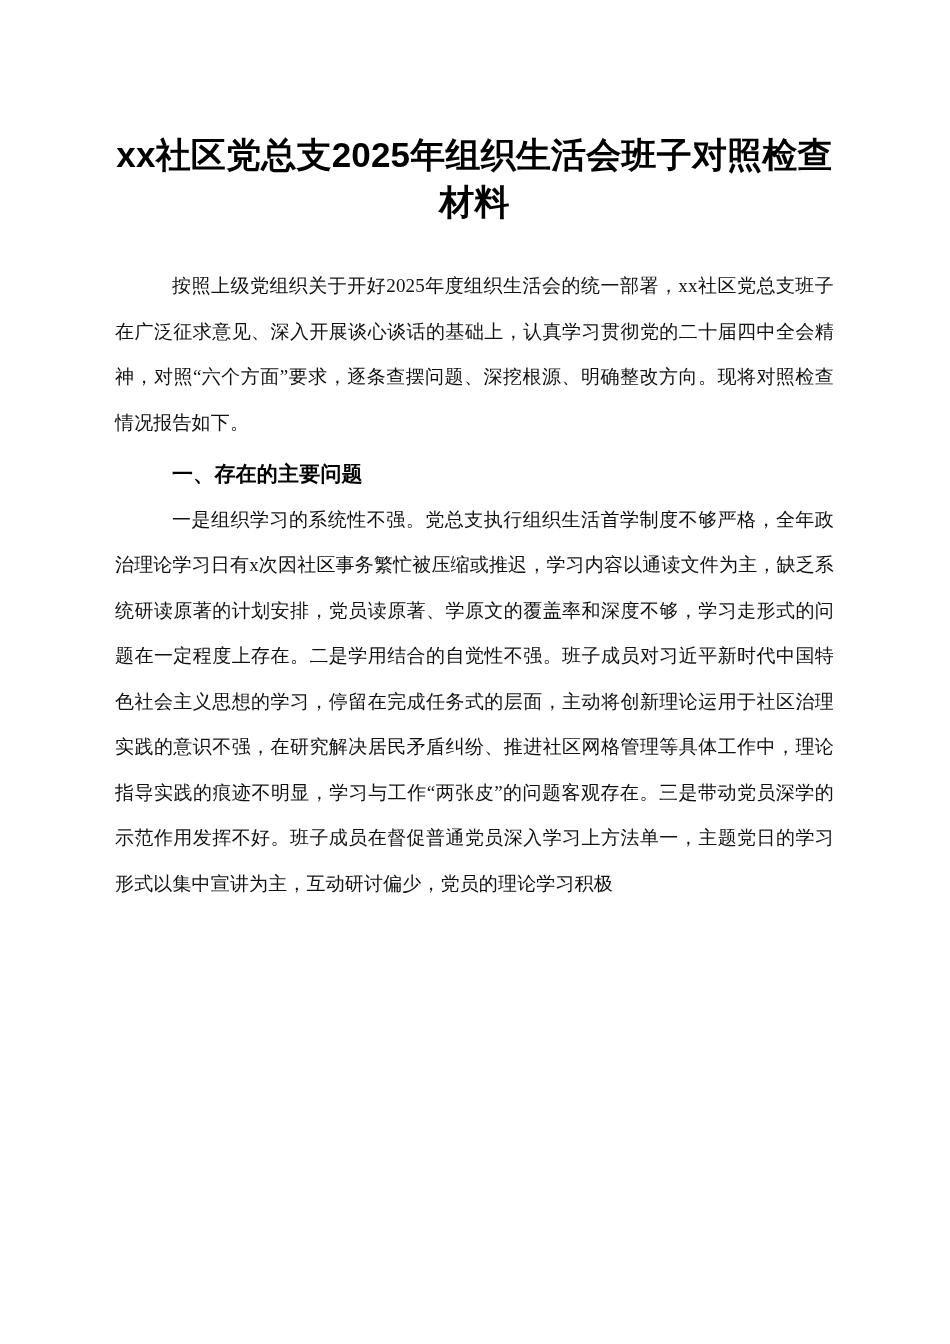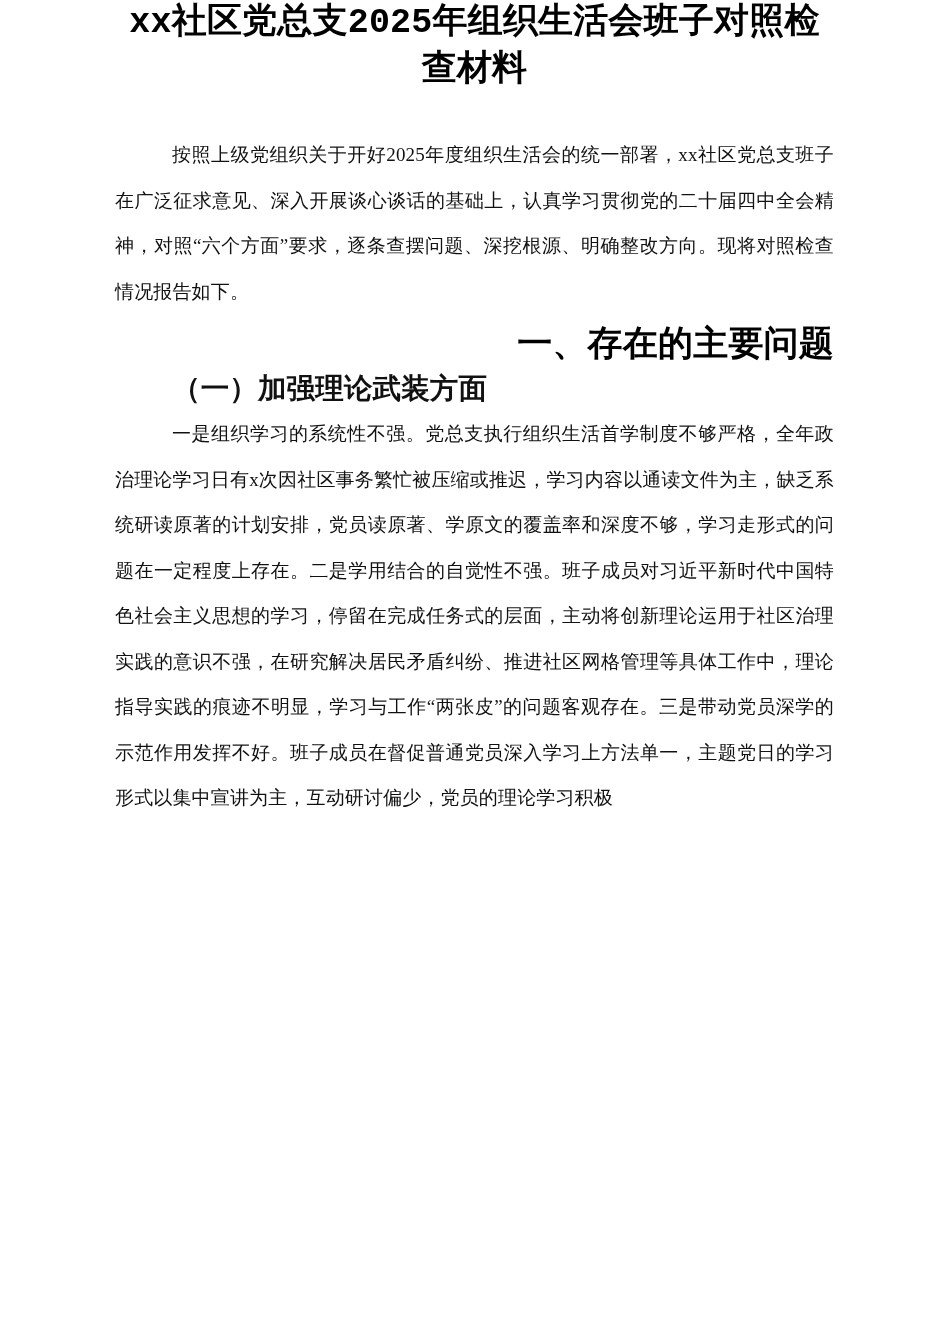--- a/index.html
+++ b/index.html
@@ -19,27 +19,28 @@
   }
   .content {
     position: absolute;
     left: 115px;
     top: 0;
     width: 719px;
   }
 
   
   .doc-title {
-    font-family: Liberation Mono, monospace;
+    font-family: Liberation Sans, sans-serif;
     font-weight: bold;
     font-size: 35px;
     line-height: 47px;
     text-align: center;
     color: #000000;
     margin: 0;
+    padding-top: 131px;
     letter-spacing: 0.2px;
     word-break: break-all;
   }
 
   
   .body-para {
     font-family: "Liberation Serif", "DejaVu Serif", serif;
     font-size: 19px;
     line-height: 45.5px;
     color: #111111;
@@ -49,27 +50,26 @@
     margin: 0;
     text-indent: 57px;
     word-break: break-all;
     letter-spacing: 0.15px;
   }
 
   
   .section-heading {
     font-family: "Liberation Sans", "DejaVu Sans", sans-serif;
     font-weight: bold;
-    font-size: 35px;
+    font-size: 21px;
     line-height: 45.5px;
     color: #000000;
     margin: 0;
     text-indent: 57px;
     letter-spacing: 0.2px;
-    text-align: right;
   }
 
   
   .sub-heading {
     font-family: "Liberation Serif", "DejaVu Serif", serif;
     font-size: 28.5px;
     line-height: 45.5px;
     color: #111111;
     margin: 0;
     text-indent: 57px;
@@ -88,18 +88,17 @@
     <h1 class="doc-title">xx社区党总支2025年组织生活会班子对照检查材料</h1>
 
     <div class="gap-after-title"></div>
 
     <p class="body-para">按照上级党组织关于开好2025年度组织生活会的统一部署，xx社区党总支班子在广泛征求意见、深入开展谈心谈话的基础上，认真学习贯彻党的二十届四中全会精神，对照“六个方面”要求，逐条查摆问题、深挖根源、明确整改方向。现将对照检查情况报告如下。</p>
 
     <div class="gap-after-intro"></div>
 
     <h2 class="section-heading">一、存在的主要问题</h2>
 
-    <h3 class="sub-heading">（一）加强理论武装方面</h3>
 
     <p class="body-para">一是组织学习的系统性不强。党总支执行组织生活首学制度不够严格，全年政治理论学习日有x次因社区事务繁忙被压缩或推迟，学习内容以通读文件为主，缺乏系统研读原著的计划安排，党员读原著、学原文的覆盖率和深度不够，学习走形式的问题在一定程度上存在。二是学用结合的自觉性不强。班子成员对习近平新时代中国特色社会主义思想的学习，停留在完成任务式的层面，主动将创新理论运用于社区治理实践的意识不强，在研究解决居民矛盾纠纷、推进社区网格管理等具体工作中，理论指导实践的痕迹不明显，学习与工作“两张皮”的问题客观存在。三是带动党员深学的示范作用发挥不好。班子成员在督促普通党员深入学习上方法单一，主题党日的学习形式以集中宣讲为主，互动研讨偏少，党员的理论学习积极</p>
 
   </div>
 </div>
 
 </body></html>

